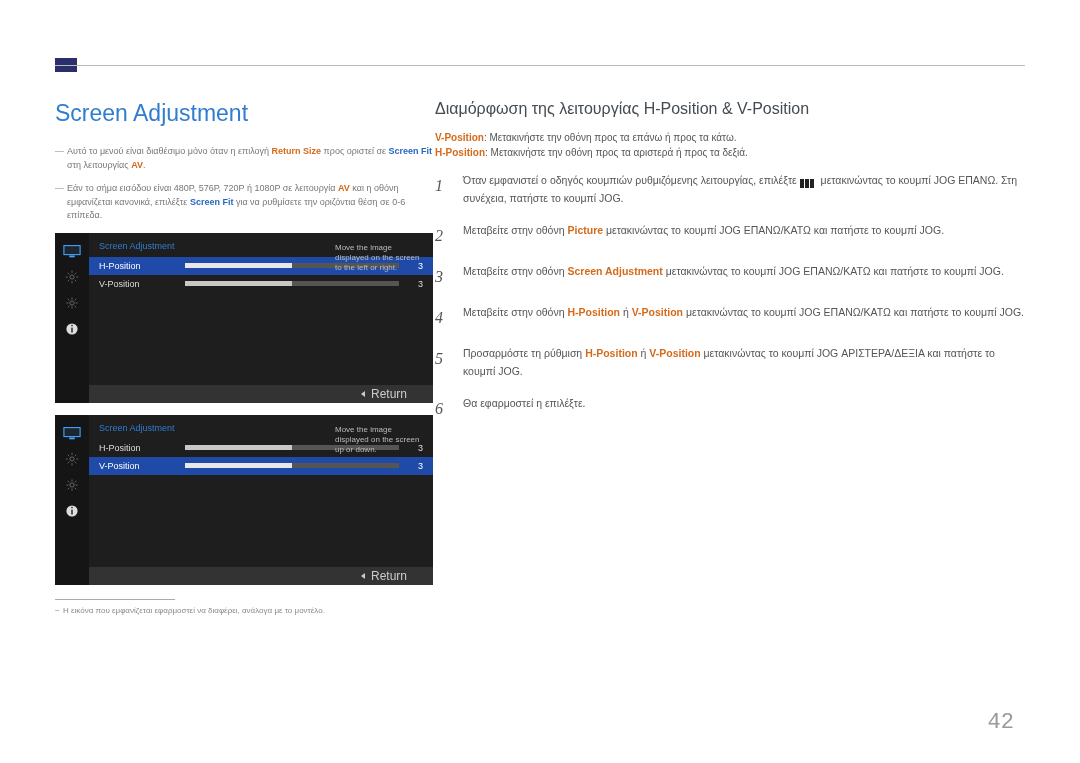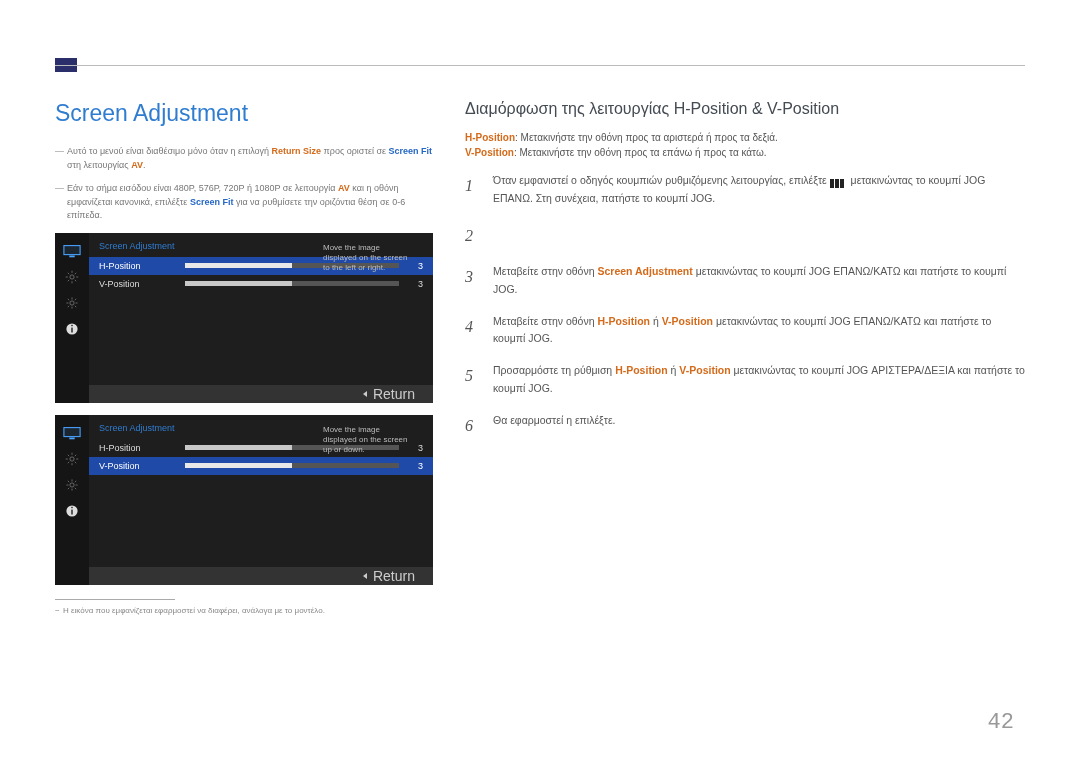--- a/index.html
+++ b/index.html
@@ -34,21 +34,20 @@
     color: #999;
     font-family: Liberation Mono, monospace;
   }
   .content {
     position: absolute;
     top: 100px;
     left: 55px;
     right: 55px;
     bottom: 60px;
     display: flex;
-    gap: 30px;
   }
   .left-col { width: 380px; flex-shrink: 0; }
   .right-col { flex: 1; }
   h1.section-title {
     color: #2f7dd1;
     font-weight: 400;
     font-size: 23px;
     margin-bottom: 18px;
   }
   h1.page-title {
@@ -144,38 +143,38 @@
     position: relative;
   }
   .osd-row .bar .fill {
     position: absolute; left:0; top:0; bottom:0;
     background: #c8c8c8;
   }
   .osd-row.sel .bar .fill { background: #e8e8e8; }
   .osd-row .val { width: 16px; text-align: right; }
   .osd-desc {
     position: absolute;
-    right: 20px;
+    right: 8px;
     top: 10px;
     width: 90px;
     font-size: 8px;
     color: #bbb;
     line-height: 1.25;
     margin-left: 44px;
   }
   .osd-footer {
     margin-top: auto;
     background: #333;
     height: 18px;
     display: flex;
     justify-content: flex-end;
     align-items: center;
-    padding-right: 18px;
+    padding-right: 26px;
     gap: 6px;
-    font-size: 14px;
+    font-size: 12px;
     color: #ccc;
   }
   .osd-footer .tri {
     width: 0; height: 0;
     border-top: 3px solid transparent;
     border-bottom: 3px solid transparent;
     border-right: 4px solid #ccc;
   }
   
   .intro-line { font-size: 10px; color: #555; margin-bottom: 4px; }
@@ -353,30 +352,31 @@
         </div>
       </div>
     </div>
 
     <div class="footnote-rule"></div>
     <div class="footnote">Η εικόνα που εμφανίζεται εφαρμοστεί να διαφέρει, ανάλογα με το μοντέλο.</div>
   </div>
 
   <div class="right-col">
     <h1 class="page-title">Διαμόρφωση της λειτουργίας H-Position &amp; V-Position</h1>
+    <div class="intro-line"><span class="hl">V-Position</span><span>: Μετακινήστε την οθόνη προς τα επάνω ή προς τα κάτω.</span></div>
     <div class="intro-line"><span class="hl">H-Position</span><span>: Μετακινήστε την οθόνη προς τα αριστερά ή προς τα δεξιά.</span></div>
-    <div class="intro-line"><span class="hl">V-Position</span><span>: Μετακινήστε την οθόνη προς τα επάνω ή προς τα κάτω.</span></div>
 
     <div class="steps">
       <div class="step">
         <div class="step-num">1</div>
         <div class="step-body"><span>Όταν εμφανιστεί ο οδηγός κουμπιών ρυθμιζόμενης λειτουργίας, επιλέξτε </span><span class="inline-ico"><span></span><span></span><span></span></span><span> μετακινώντας το κουμπί JOG ΕΠΑΝΩ. Στη συνέχεια, πατήστε το κουμπί JOG.</span></div>
       </div>
       <div class="step">
         <div class="step-num">2</div>
+        <div class="step-body"><span>Μεταβείτε στην οθόνη </span><span class="hl">Picture</span><span> μετακινώντας το κουμπί JOG ΕΠΑΝΩ/ΚΑΤΩ και πατήστε το κουμπί JOG.</span></div>
       </div>
       <div class="step">
         <div class="step-num">3</div>
         <div class="step-body"><span>Μεταβείτε στην οθόνη </span><span class="hl">Screen Adjustment</span><span> μετακινώντας το κουμπί JOG ΕΠΑΝΩ/ΚΑΤΩ και πατήστε το κουμπί JOG.</span></div>
       </div>
       <div class="step">
         <div class="step-num">4</div>
         <div class="step-body"><span>Μεταβείτε στην οθόνη </span><span class="hl">H-Position</span><span> ή </span><span class="hl">V-Position</span><span> μετακινώντας το κουμπί JOG ΕΠΑΝΩ/ΚΑΤΩ και πατήστε το κουμπί JOG.</span></div>
       </div>
       <div class="step">

